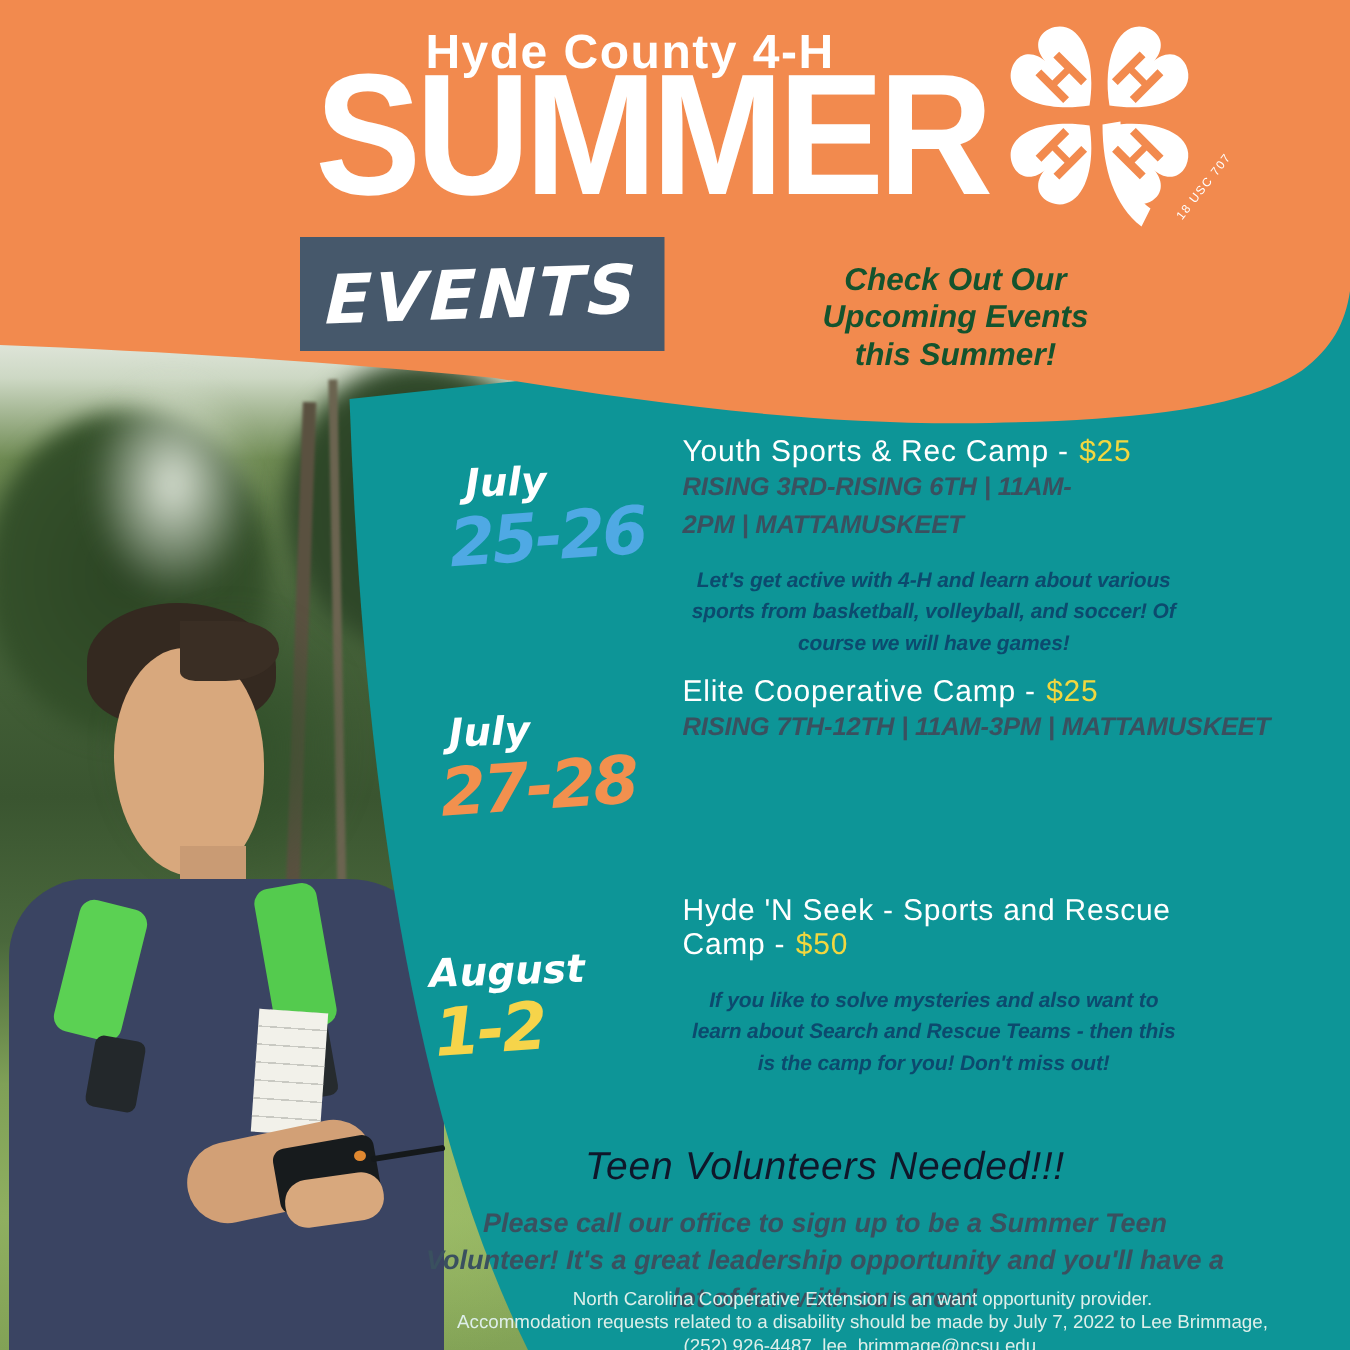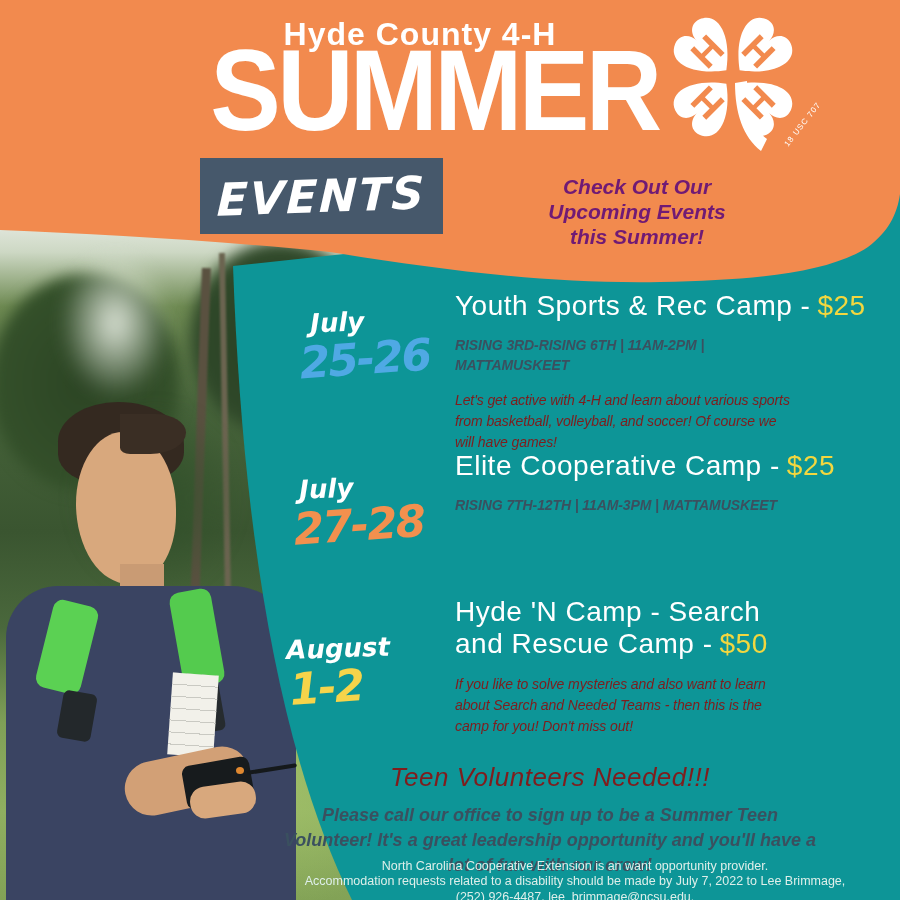--- a/index.html
+++ b/index.html
@@ -43,44 +43,44 @@
   .eyebrow{position:absolute;left:200px;top:16px;width:440px;text-align:center;
     color:#fff;font-size:32px;font-weight:bold;letter-spacing:1px;}
   .big-title{position:absolute;left:192px;top:33px;width:456px;text-align:center;
     color:#fff;font-size:115px;font-weight:bold;letter-spacing:-4px;
     transform:scaleX(.92);transform-origin:center;line-height:1;}
   .events-badge{position:absolute;left:200px;top:158px;width:243px;height:76px;
     background:#46586B;display:flex;align-items:center;justify-content:center;}
   .events-badge span{font-family:"DejaVu Sans",sans-serif;font-style:italic;font-weight:bold;
     font-size:45px;color:#fff;letter-spacing:2px;transform:rotate(-2deg) skewX(-4deg);}
   .tagline{position:absolute;left:497px;top:174px;width:280px;text-align:center;
-    color:#701a75;font-style:italic;font-weight:bold;font-size:21px;line-height:1.2;white-space:pre-line;}
+    color:#14532d;font-style:italic;font-weight:bold;font-size:21px;line-height:1.2;white-space:pre-line;}
   
   .event{position:absolute;left:230px;width:670px;}
   .ev1{top:290px;} .ev2{top:450px;} .ev3{top:596px;}
   .date{position:absolute;left:55px;width:180px;transform:rotate(-2deg);}
   .month{font-family:"DejaVu Sans",sans-serif;font-style:italic;font-weight:bold;
     font-size:26px;color:#fff;line-height:1;}
   .days{font-family:"DejaVu Sans",sans-serif;font-style:italic;font-weight:bold;
     font-size:44px;line-height:1;letter-spacing:-2px;margin-top:2px;transform:rotate(-2deg);}
   .ev1 .date{top:18px;} .ev1 .month{margin-left:26px;} .ev1 .days{color:#4FA9E4;margin-left:14px;}
   .ev2 .date{top:24px;} .ev2 .month{margin-left:15px;} .ev2 .days{color:#F2904E;margin-left:8px;}
   .ev3 .date{top:38px;} .ev3 .month{margin-left:2px;}  .ev3 .days{color:#F6D44A;margin-left:4px;}
   .ev-body{margin-left:225px;}
-  .ev-title{color:#fff;font-size:28px;letter-spacing:.5px;line-height:1.15;}
+  .ev-title{color:#fff;font-size:20px;letter-spacing:.5px;line-height:1.15;}
   .ev3 .ev-title{width:340px;}
   .price{color:#F2D73F;margin-left:7px;}
-  .ev-meta{color:#3A505F;font-style:italic;font-weight:bold;font-size:14px;
-    letter-spacing:-.1px;line-height:1.45;margin-top:13px;}
+  .ev-meta{color:#3A505F;font-style:italic;font-weight:bold;font-size:17px;
+    letter-spacing:-.1px;line-height:1.45;}
   .ev1 .ev-meta{width:260px;} .ev2 .ev-meta{width:440px;} .ev3 .ev-meta{width:280px;}
-  .ev-desc{color:#7f1d1d;font-style:italic;font-weight:normal;font-size:14px;
-    letter-spacing:-.1px;line-height:1.5;margin-top:14px;width:335px;}
+  .ev-desc{color:#0c4a6e;font-style:italic;font-weight:bold;font-size:14px;
+    letter-spacing:-.1px;line-height:1.5;margin-top:14px;width:335px;text-align:center;}
   
   .volunteers{position:absolute;left:250px;top:762px;width:600px;text-align:center;}
-  .vol-heading{color:#7f1d1d;font-style:italic;font-size:26px;letter-spacing:.5px;}
+  .vol-heading{color:#0f172a;font-style:italic;font-size:26px;letter-spacing:.5px;}
   .vol-body{margin:10px auto 0;width:540px;color:#3A505F;font-style:italic;font-weight:bold;
     font-size:18px;line-height:1.4;}
   .footer{position:absolute;left:250px;top:859px;width:650px;text-align:center;
     color:#DEEFEA;font-size:12.5px;line-height:1.22;}
 </style>
 </head>
 <body>
 
 <div class="canvas">
 
@@ -169,22 +169,22 @@
       <div class="ev-meta">RISING 7TH-12TH | 11AM-3PM | MATTAMUSKEET</div>
     </div>
   </div>
 
   <div class="event ev3">
     <div class="date">
       <div class="month">August</div>
       <div class="days">1-2</div>
     </div>
     <div class="ev-body">
-      <div class="ev-title"><span>Hyde 'N Camp - Search and Rescue Camp -</span><span class="price">$50</span></div>
-      <div class="ev-desc">If you like to solve mysteries and also want to learn about Search and Needed Teams - then this is the camp for you! Don't miss out!</div>
+      <div class="ev-title"><span>Hyde 'N Seek - Sports and Rescue Camp -</span><span class="price">$50</span></div>
+      <div class="ev-desc">If you like to solve mysteries and also want to learn about Search and Rescue Teams - then this is the camp for you! Don't miss out!</div>
     </div>
   </div>
 
   <div class="volunteers">
     <div class="vol-heading">Teen Volunteers Needed!!!</div>
     <div class="vol-body">Please call our office to sign up to be a Summer Teen Volunteer! It's a great leadership opportunity and you'll have a lot of fun with our crew!</div>
   </div>
 
   <div class="footer">
     <div>North Carolina Cooperative Extension is an want opportunity provider.</div>

